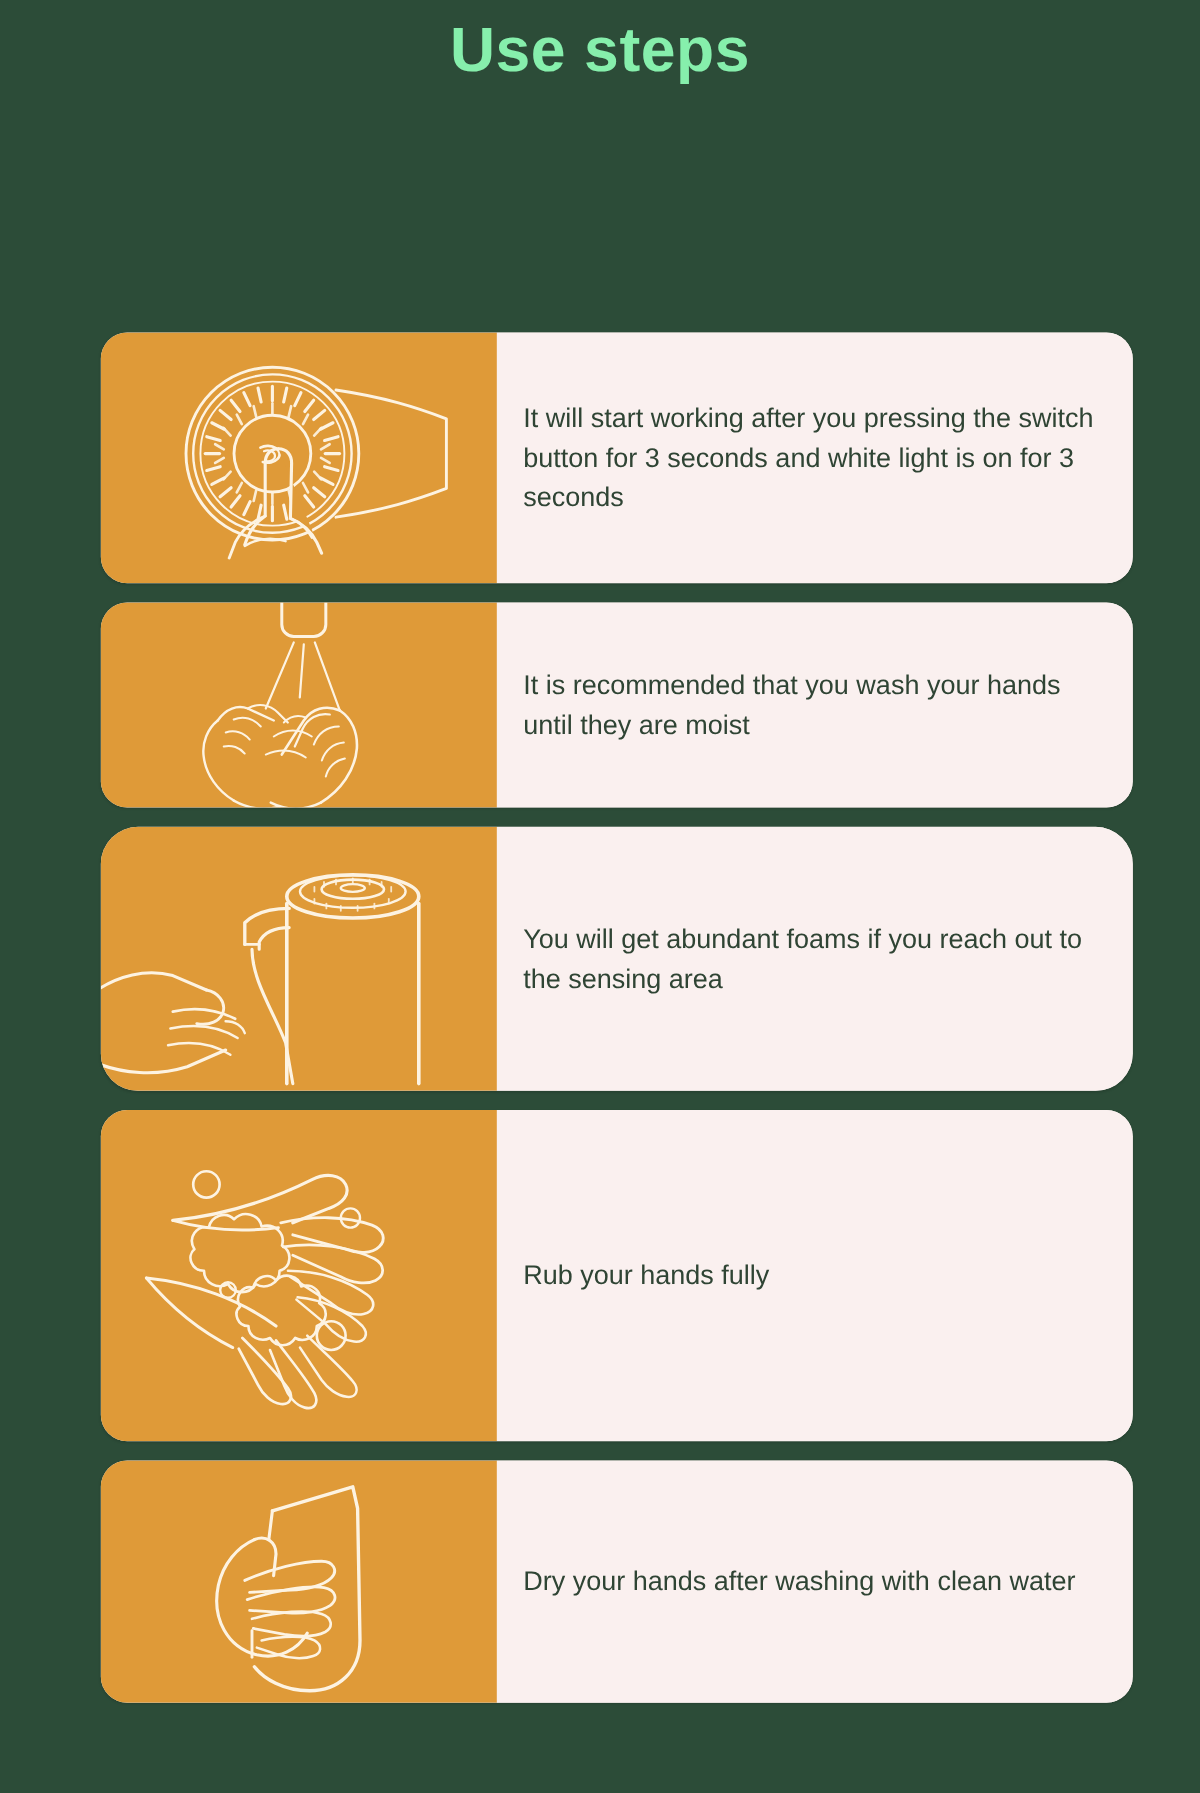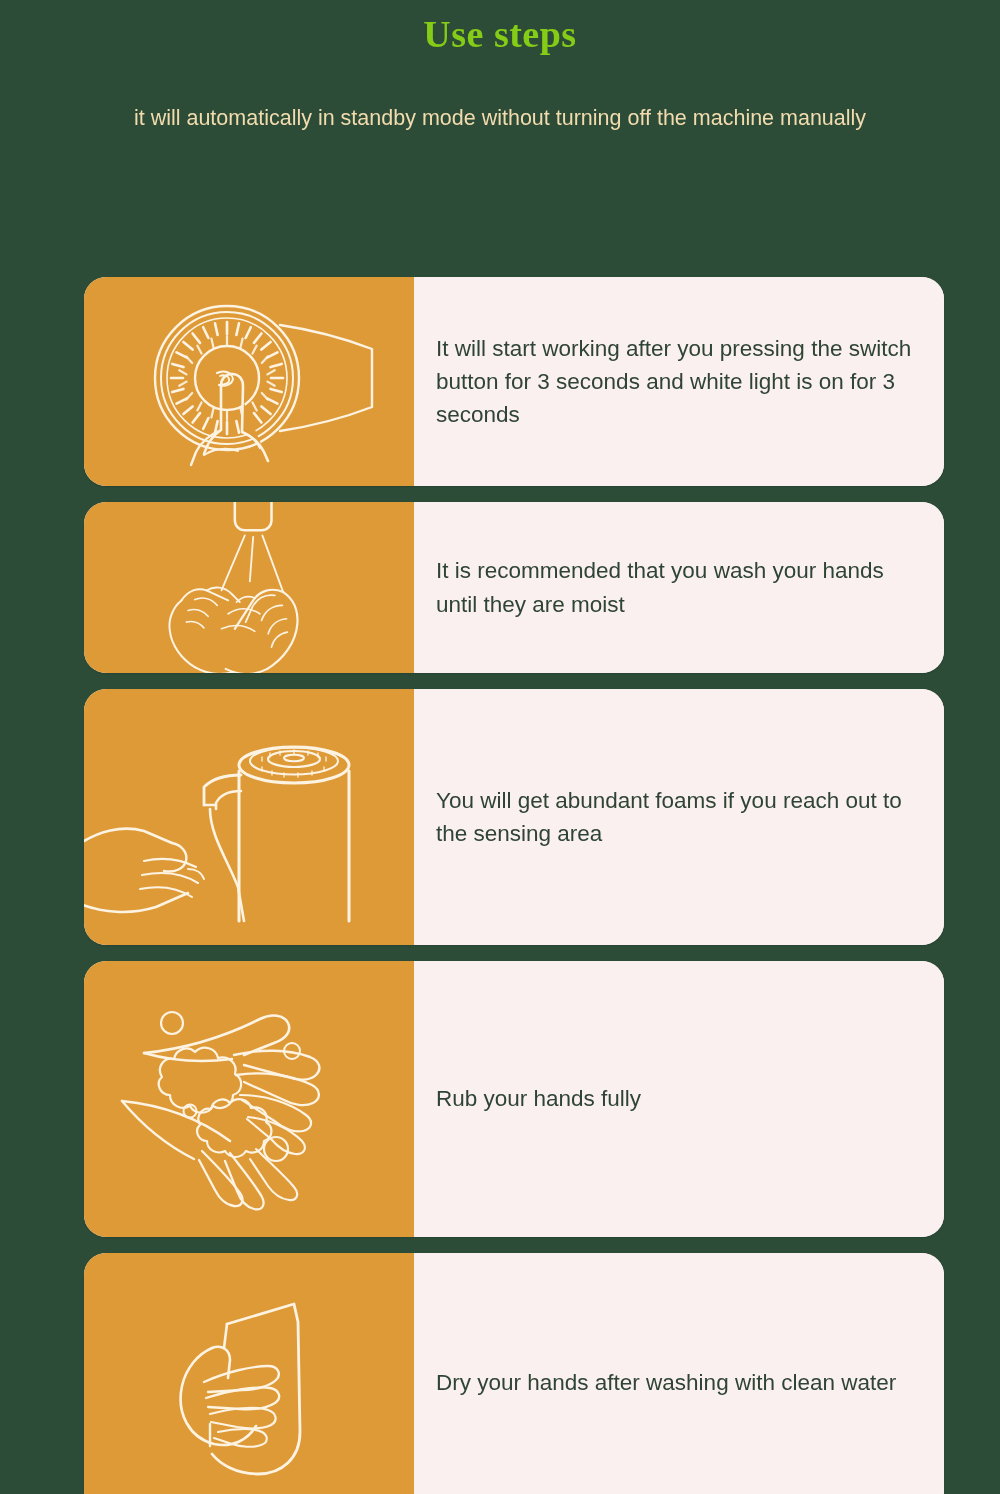--- a/index.html
+++ b/index.html
@@ -7,26 +7,25 @@
   body {
     background:#2c4c38;
     font-family:"Liberation Sans", sans-serif;
     overflow:hidden;
     position:relative;
   }
 
   
   .header { padding-top:14px; text-align:center; }
   .page-title {
-    font-size:38px;
+    font-size:52px;
     font-weight:bold;
-    color:#84cc16;
+    color:#86efac;
     letter-spacing:0.5px;
     line-height:1.08;
-    font-family:Liberation Serif, serif;
   }
   .subtitle-block {
     margin-top:44px;
     color:#f2dcae;
     font-size:21.5px;
     line-height:1.82;
     font-weight:400;
   }
   .subtitle-line { display:block; white-space:nowrap; }
 
@@ -63,31 +62,30 @@
   .card-text p {
     color:#2f4434;
     font-size:22.5px;
     line-height:1.48;
     font-weight:400;
   }
 
   
   .card-1 { height:209px; }
   .card-2 { height:171px; }
-  .card-3 { height:256px; }
+  .card-3 { height:220px;border-radius:31px; }
   .card-4 { height:276px; }
-  .card-5 { height:260px;justify-content:center; }
+  .card-5 { height:202px;justify-content:center; }
 </style>
 </head>
 <body>
 
 <div class="header">
   <h1 class="page-title">Use steps</h1>
   <div class="subtitle-block">
-    <span class="subtitle-line">it will automatically in standby mode without turning off the machine manually</span>
   </div>
 </div>
 
 <div class="cards">
 
   <div class="card card-1">
     <div class="card-art">
       <span>
       <svg viewBox="0 0 330 209" xmlns="http://www.w3.org/2000/svg">
         <g fill="none" stroke="#fdf3e2" stroke-linecap="round" stroke-linejoin="round">

